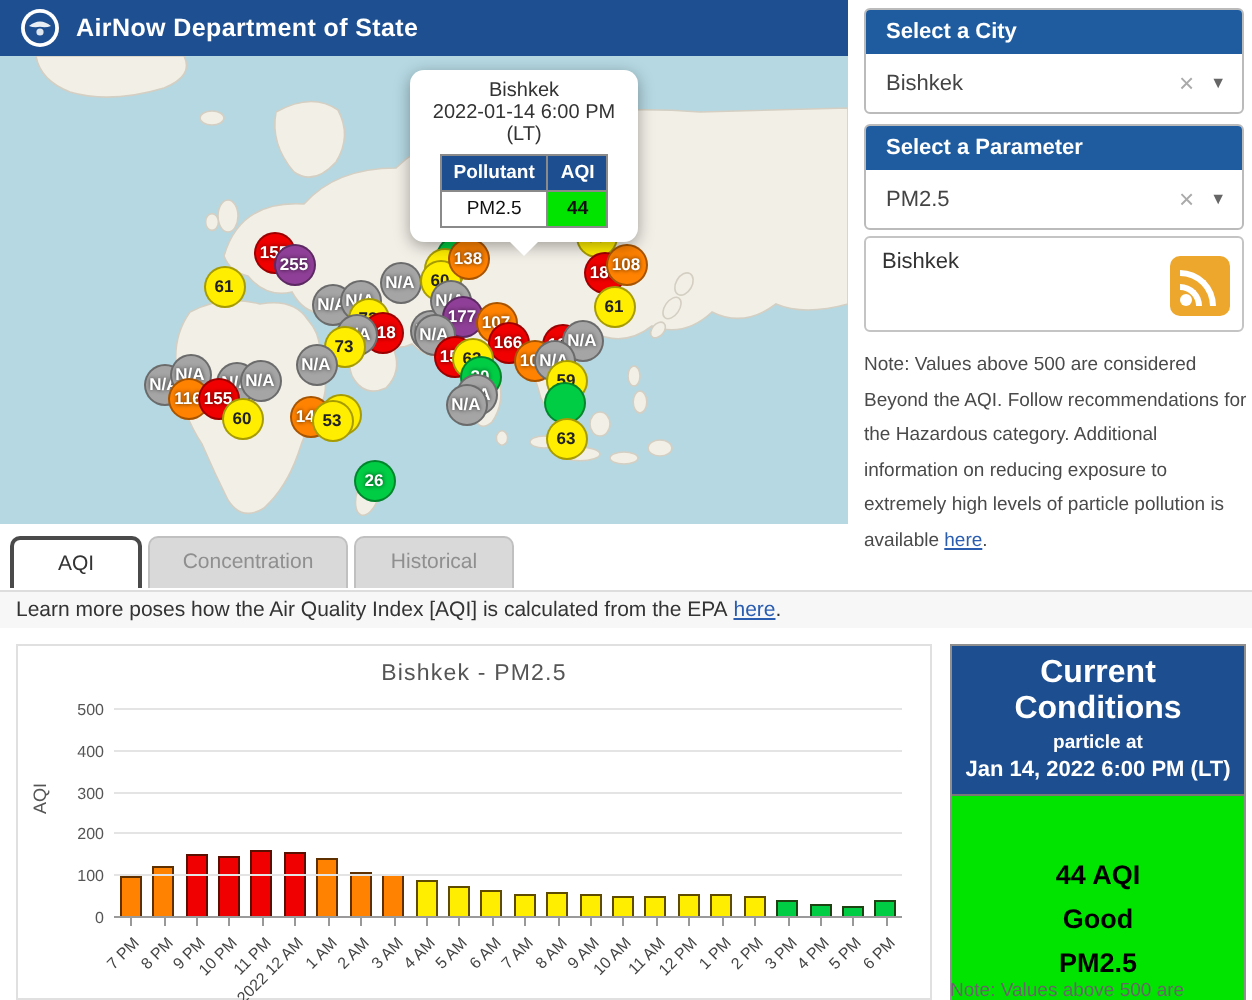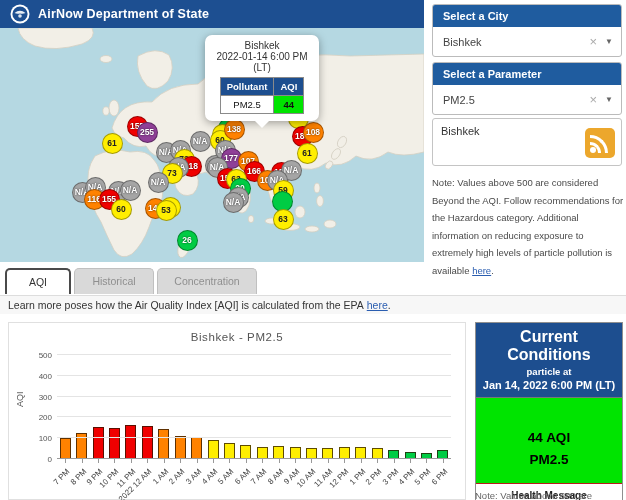--- a/index.html
+++ b/index.html
@@ -251,22 +251,22 @@
         <div class="dot"></div>
     </div>
   </div>
 
   <div class="sidenote">
     <span>Note: Values above 500 are considered Beyond the AQI. Follow recommendations for the Hazardous category. Additional information on reducing exposure to extremely high levels of particle pollution is available </span><a class="lnk">here</a><span>.</span>
   </div>
 
   <div class="tabs">
     <div class="tab active">AQI</div>
+    <div class="tab inactive w1">Concentration</div>
     <div class="tab inactive w2">Historical</div>
-    <div class="tab inactive w1">Concentration</div>
   </div>
 
   <div class="learnbar">
     <span>Learn more poses how the Air Quality Index [AQI] is calculated from the EPA </span>&nbsp;<a class="lnk">here</a><span>.</span>
   </div>
 
   <div class="chartbox">
     <div class="ctitle">Bishkek - PM2.5</div>
     <div class="ylab">AQI</div>
     <div class="plot" id="plot">
@@ -412,20 +412,21 @@
   </div>
 
   <div class="cc">
     <div class="cchead">
       <div class="t1">Current Conditions</div>
       <div class="t2">particle at</div>
       <div class="t3">Jan 14, 2022 6:00 PM (LT)</div>
     </div>
     <div class="ccgreen">
       <div>44 AQI</div>
+      <div>Good</div>
       <div>PM2.5</div>
     </div>
     <div class="cchm">
       <div class="hmt">Health Message</div>
       <div class="hmx">The AQI value for your community is between 0 and 50. Air quality is satisfactory and poses little or no health risk.</div>
     </div>
   </div>
 
   <div class="ccnote">
     <span>Note: Values above 500 are considered Beyond the </span>

